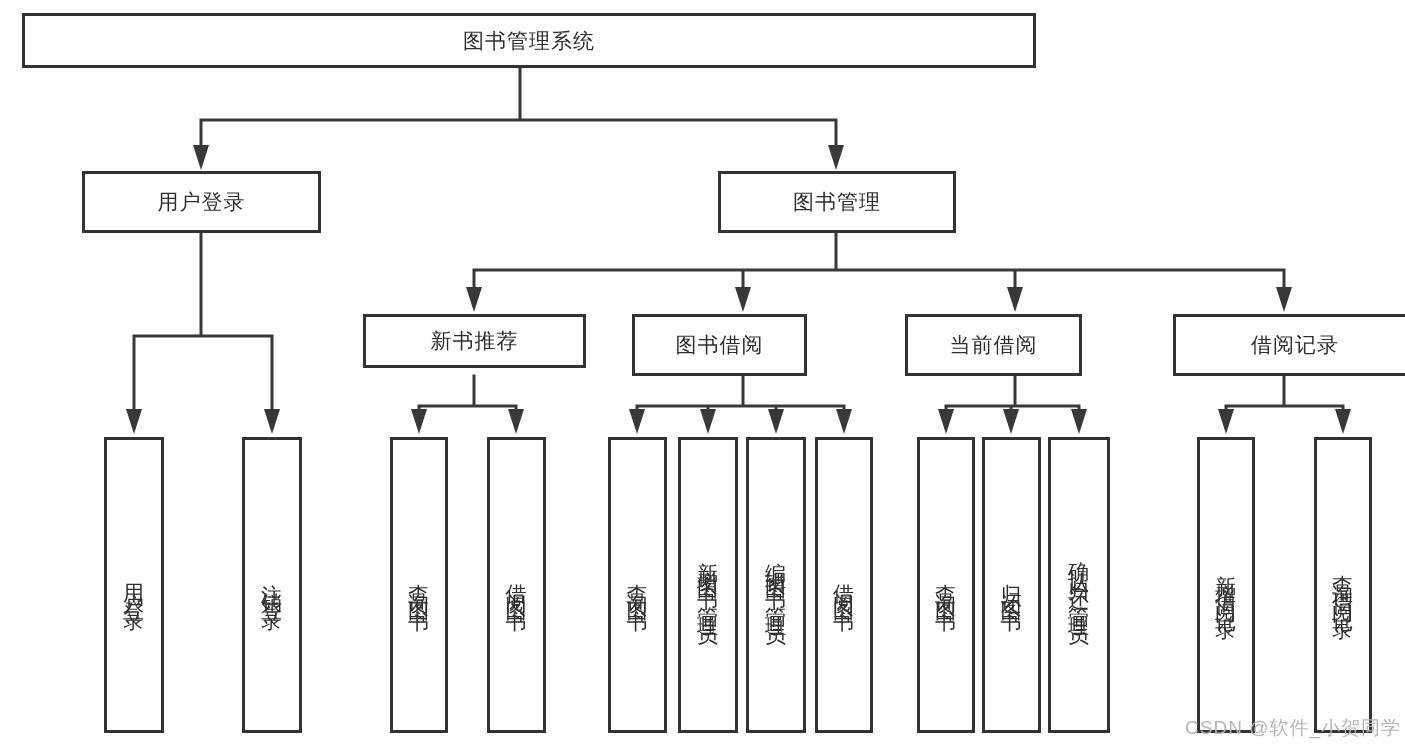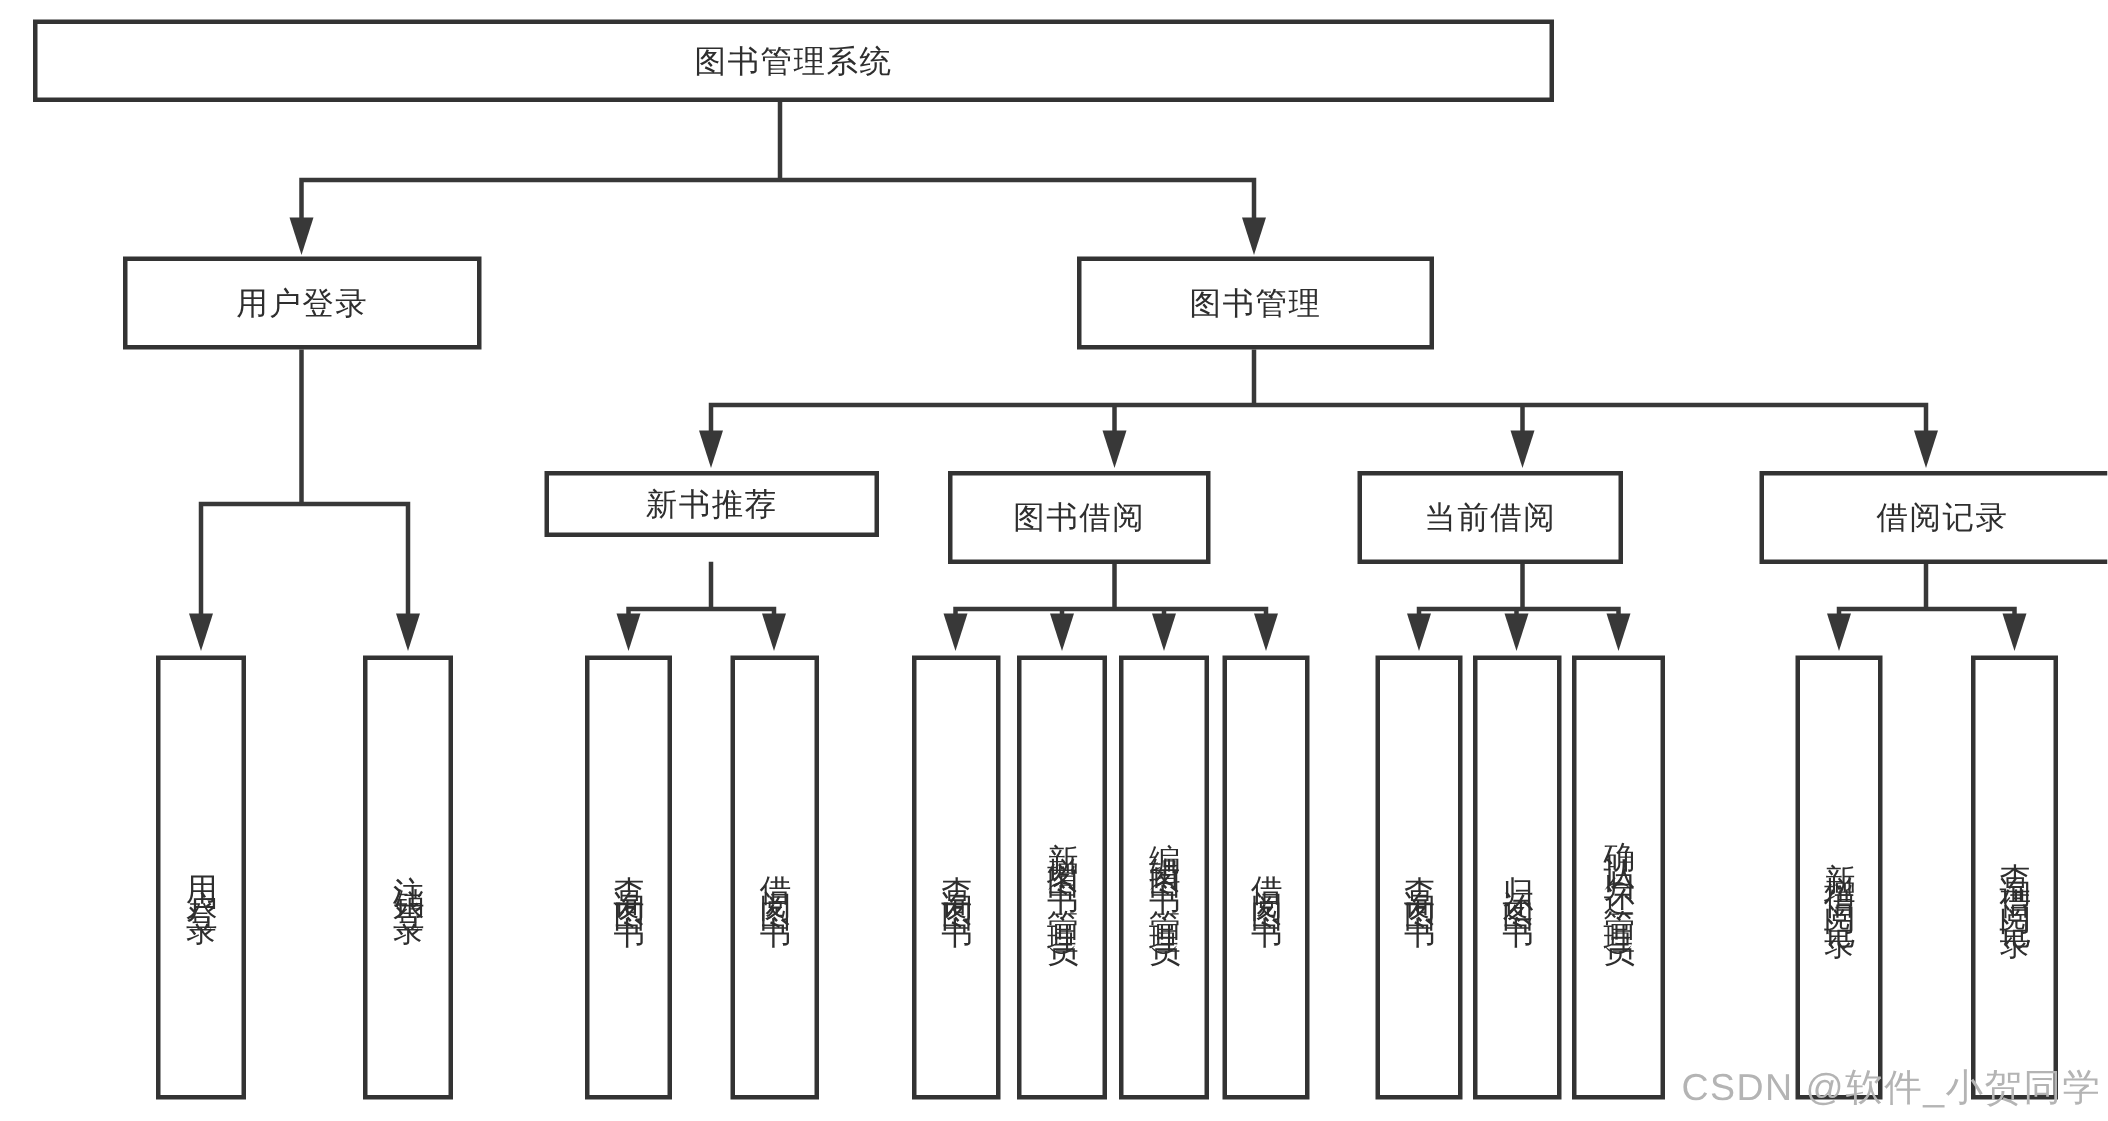--- a/index.html
+++ b/index.html
@@ -23,21 +23,21 @@
     font-size:21px;color:var(--c-text);
   }
   .hbox{letter-spacing:1px;}
   .vbox span{
     writing-mode:vertical-rl;text-orientation:mixed;
     letter-spacing:9px;font-size:21px;line-height:1;
     display:block;
   }
   .watermark{
     position:absolute;right:4px;bottom:6px;
-    font-size:25px;color:var(--c-watermark);
+    font-size:19px;color:var(--c-watermark);
     letter-spacing:1px;white-space:nowrap;
   }
 </style>
 </head>
 <body>
 
 <div class="canvas">
 
   <svg class="connectors" viewBox="0 0 1405 747" width="1405" height="747" aria-hidden="true">
     <defs>
@@ -72,21 +72,21 @@
       <use href="#ah" x="1226" y="434"></use>
       <use href="#ah" x="1343" y="434"></use>
     </g>
   </svg>
 
   <div class="box hbox" style="left:22px;top:13px;width:1014px;height:55px;">图书管理系统</div>
 
   <div class="box hbox" style="left:82px;top:171px;width:239px;height:62px;">用户登录</div>
   <div class="box hbox" style="left:718px;top:171px;width:238px;height:62px;">图书管理</div>
 
-  <div class="box hbox" style="left:363px;top:314px;width:223px;height:44px;">新书推荐</div>
+  <div class="box hbox" style="left:363px;top:314px;width:223px;height:54px;">新书推荐</div>
   <div class="box hbox" style="left:632px;top:314px;width:175px;height:62px;">图书借阅</div>
   <div class="box hbox" style="left:905px;top:314px;width:177px;height:62px;">当前借阅</div>
   <div class="box hbox" style="left:1173px;top:314px;width:244px;height:62px;font-family:Liberation Serif, serif;">借阅记录</div>
 
   <div class="box vbox" style="left:104px;top:437px;width:60px;height:296px;">
     <span>用户登录</span>
     </div>
   <div class="box vbox" style="left:242px;top:437px;width:60px;height:296px;">
     <span>注销登录</span>
     </div>

